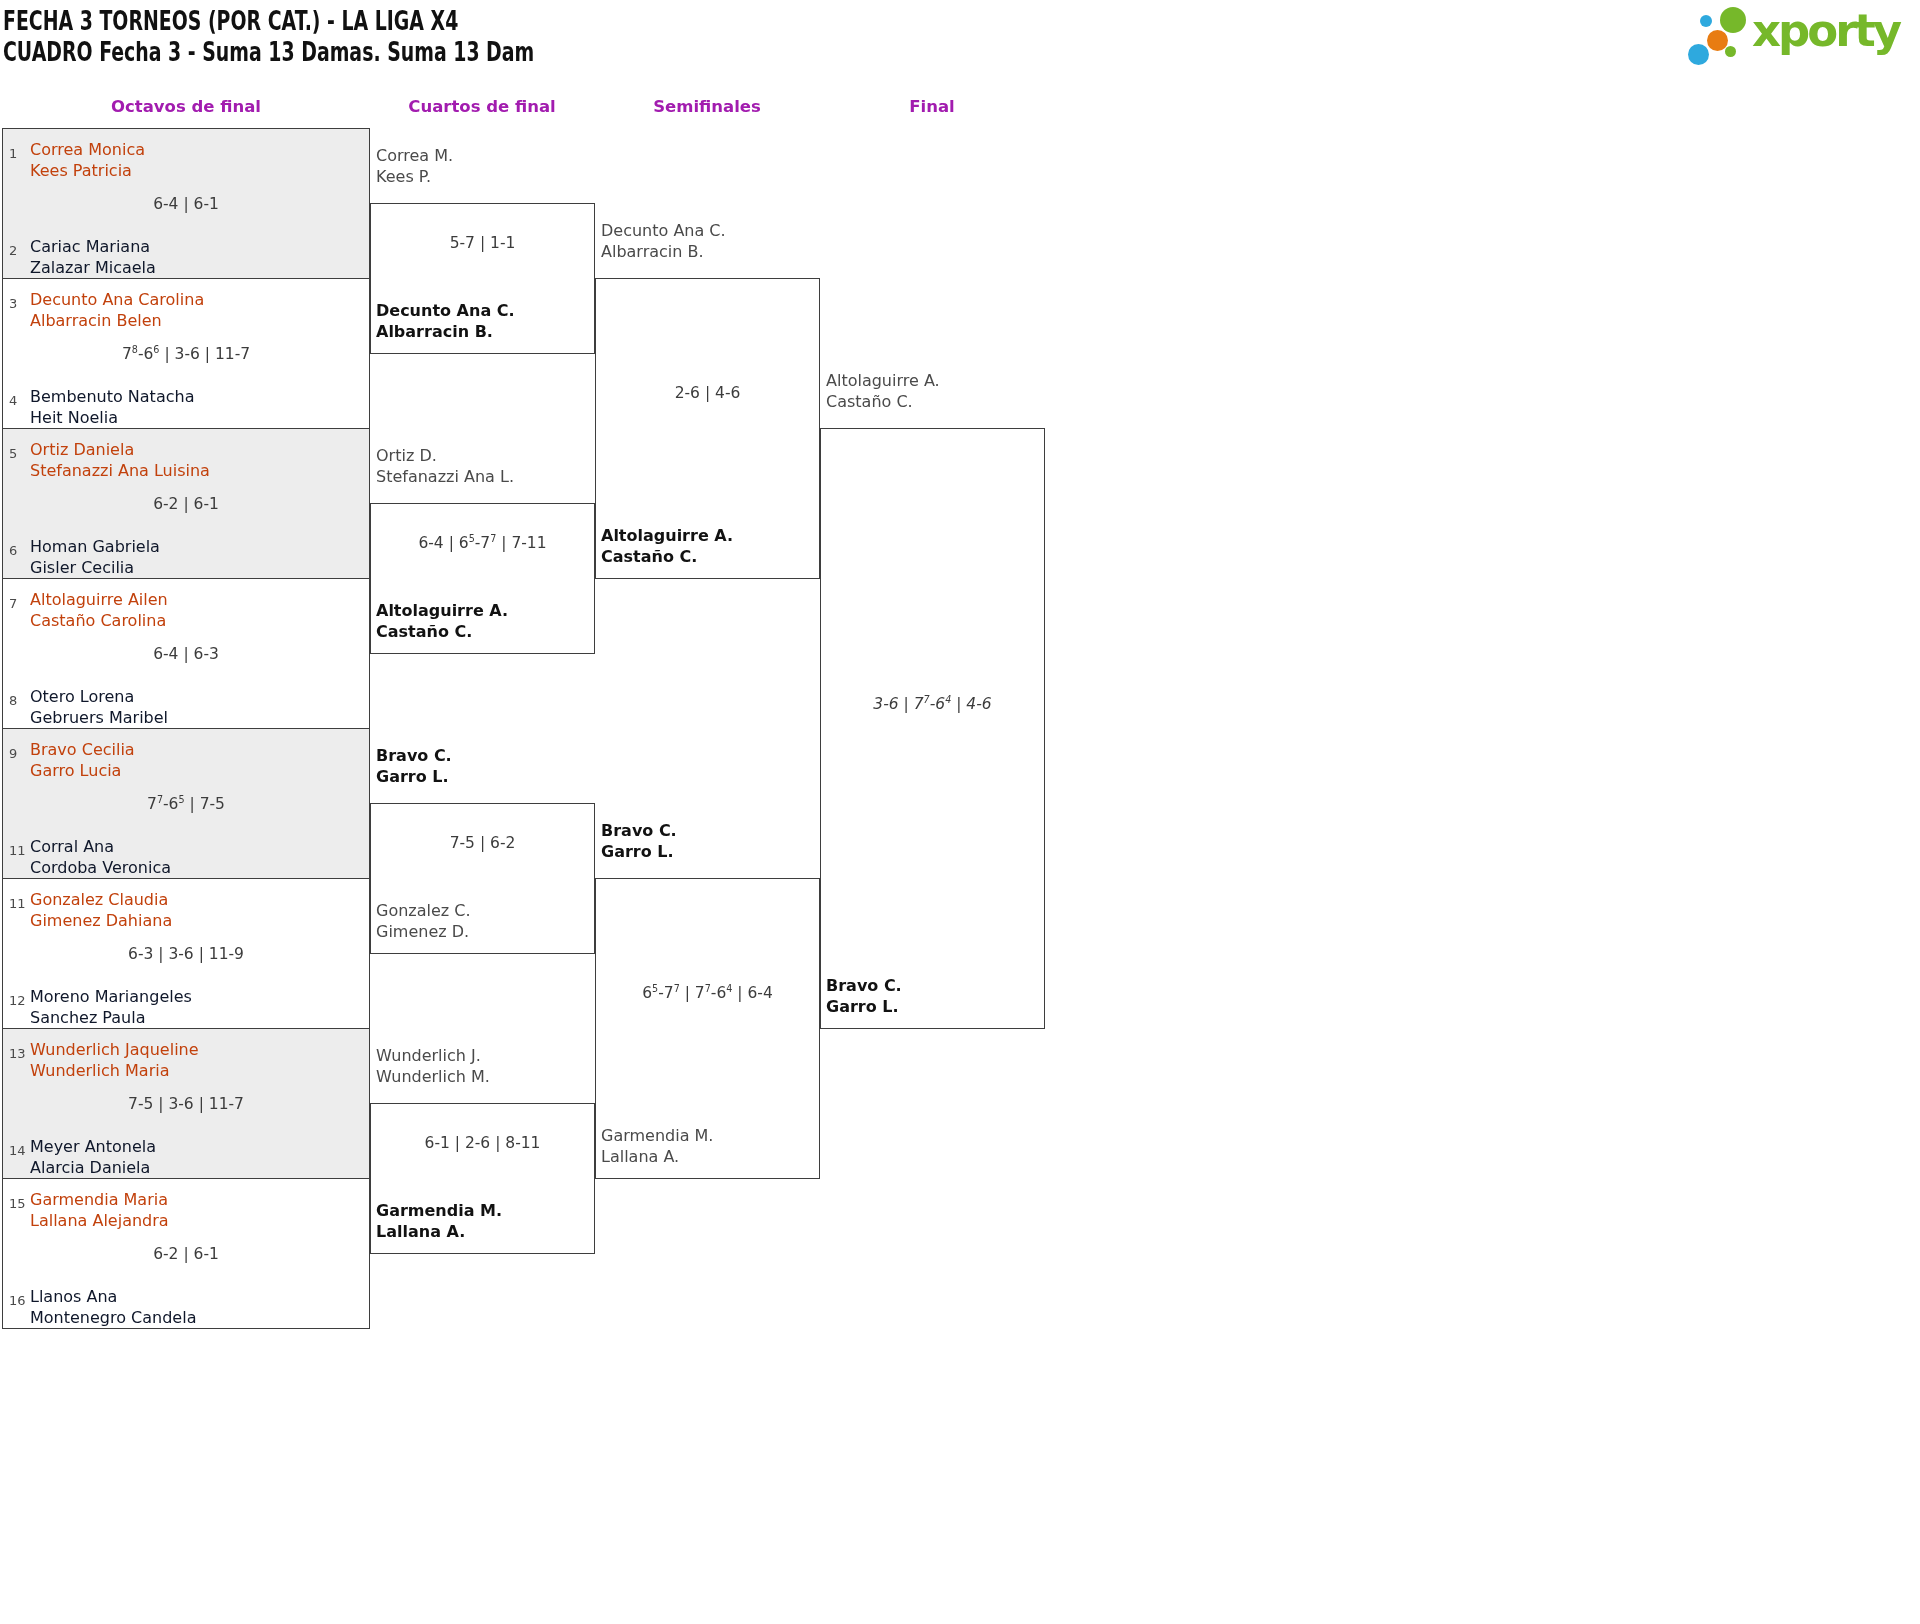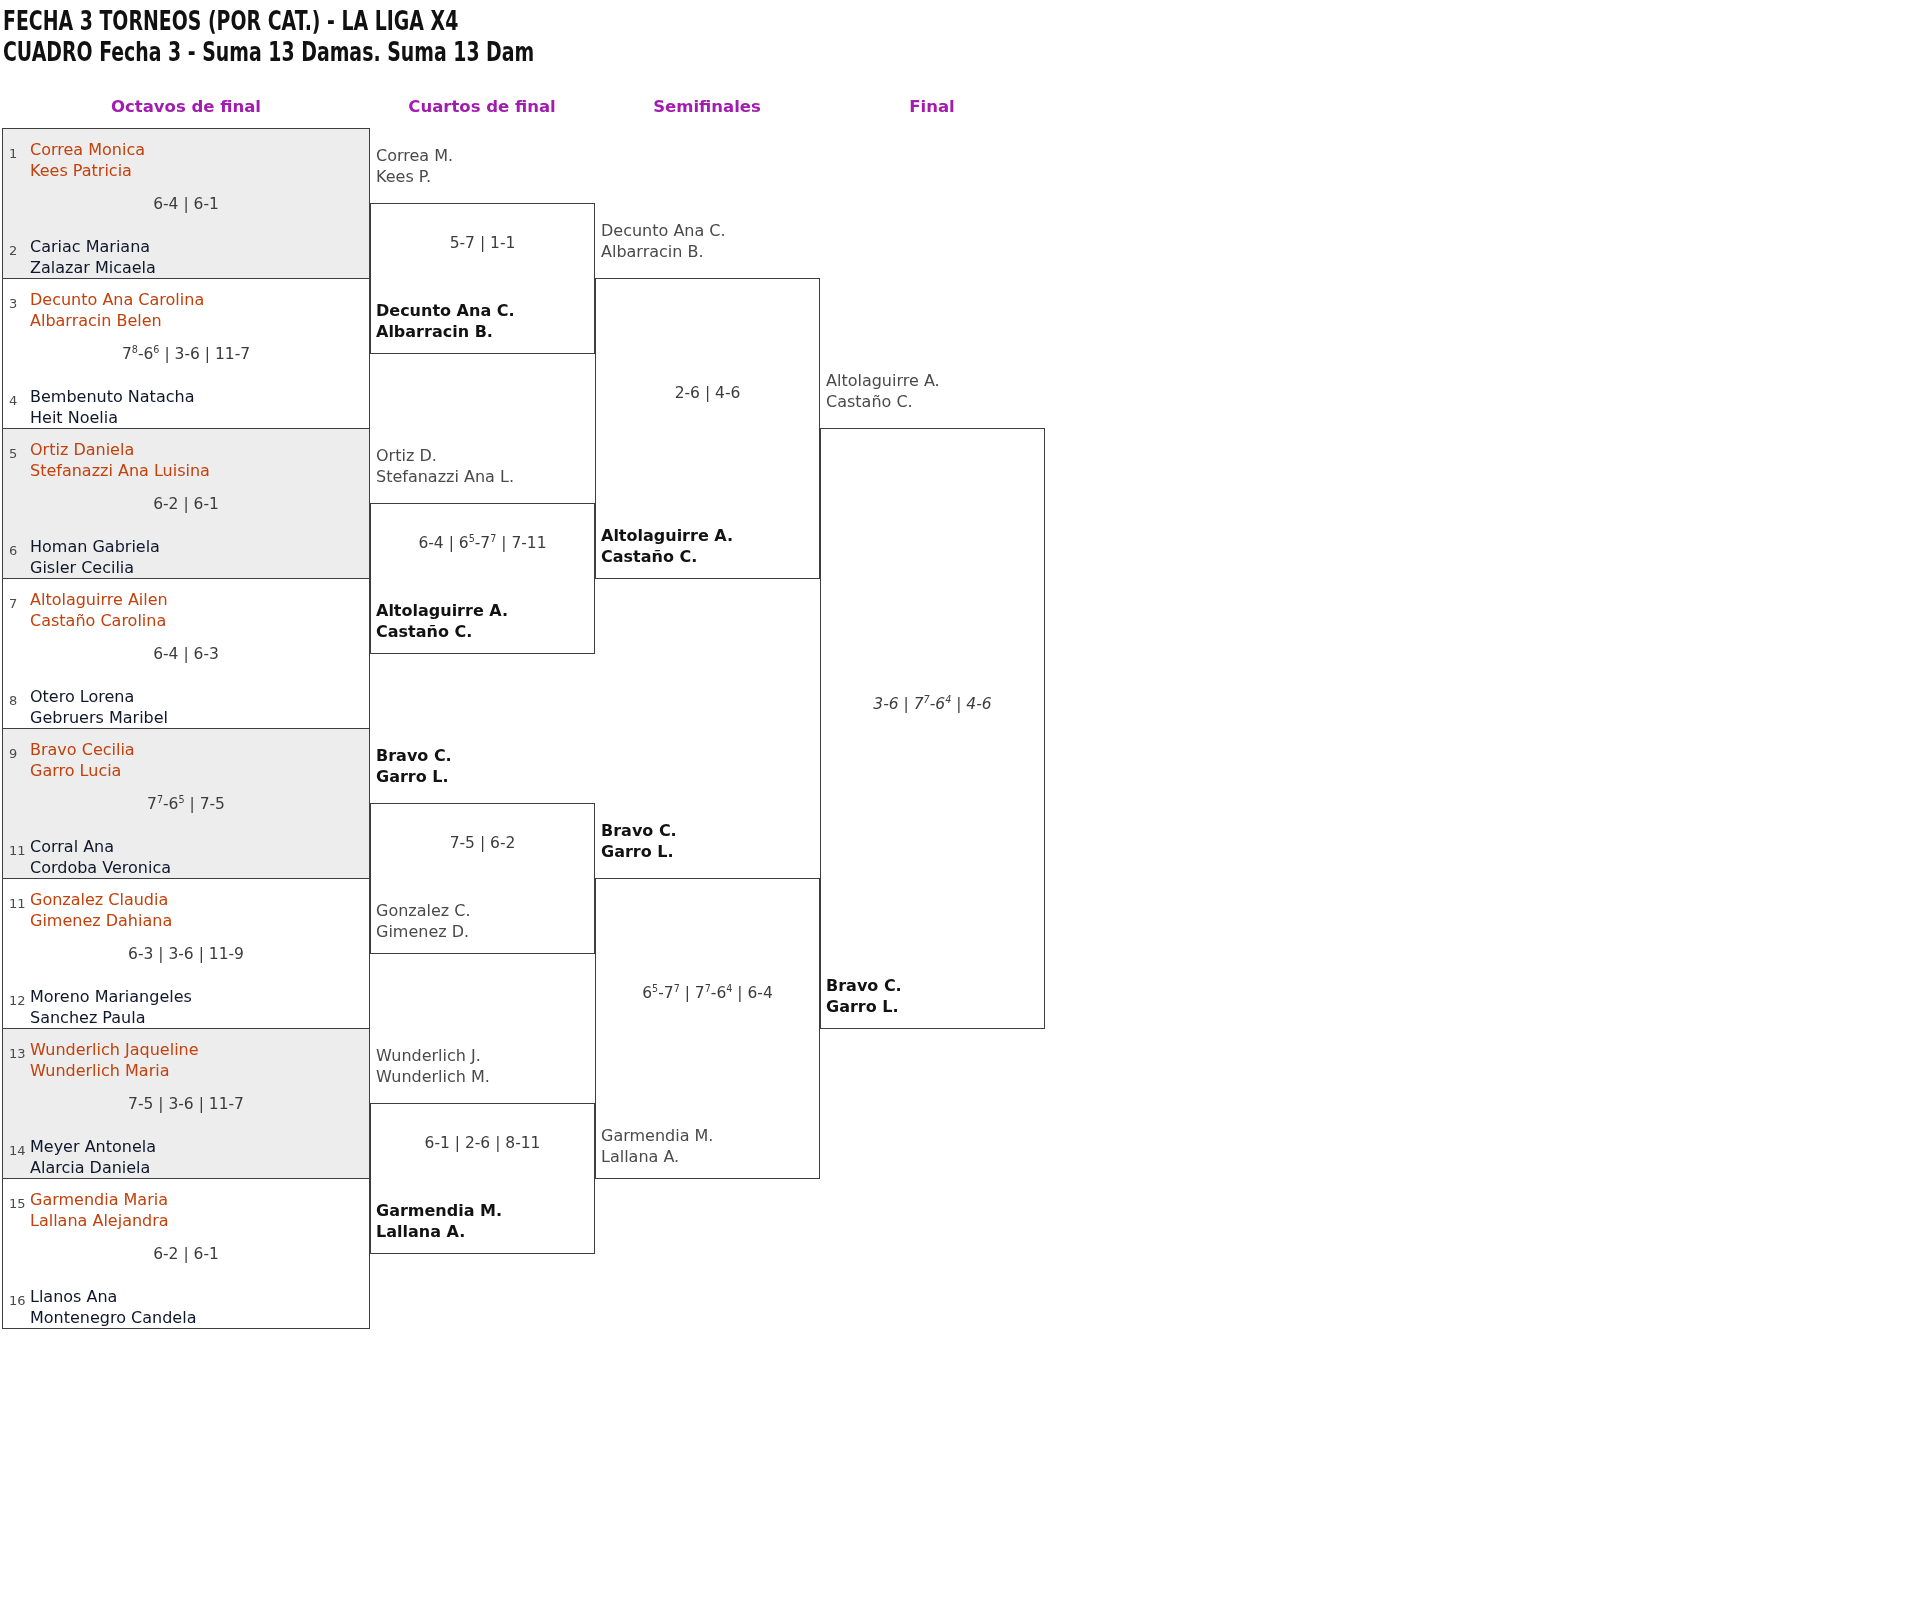--- a/index.html
+++ b/index.html
@@ -56,20 +56,28 @@
 </head>
 <body>
 
 <div id="stage" style="--green: #76b82a; --blue: #2ea9de; --orange: #e87c12; --border: #3e3e3e; --boxfill: #ededed;">
 
   <div class="titles">
     <div class="title-line">FECHA 3 TORNEOS (POR CAT.) - LA LIGA X4</div>
     <div class="title-line">CUADRO Fecha 3 - Suma 13 Damas. Suma 13 Dam</div>
   </div>
 
+  <div class="logo">
+    <span class="dot dot-blue-small"></span>
+    <span class="dot dot-green-big"></span>
+    <span class="dot dot-orange"></span>
+    <span class="dot dot-blue-big"></span>
+    <span class="dot dot-green-small"></span>
+    <span class="wordmark">xporty</span>
+  </div>
 
   <div class="round-header" style="left:186px">Octavos de final</div>
   <div class="round-header" style="left:482px">Cuartos de final</div>
   <div class="round-header" style="left:707px">Semifinales</div>
   <div class="round-header" style="left:932px">Final</div>
 
   <div id="bracket">
       <div class="of-box of-gray" style="left: 2px; top: 128px; width: 368px; height: 151px;">
         <div class="seed seed-top">1</div>
         <div class="team team-top winner">Correa Monica<br>Kees Patricia</div>

